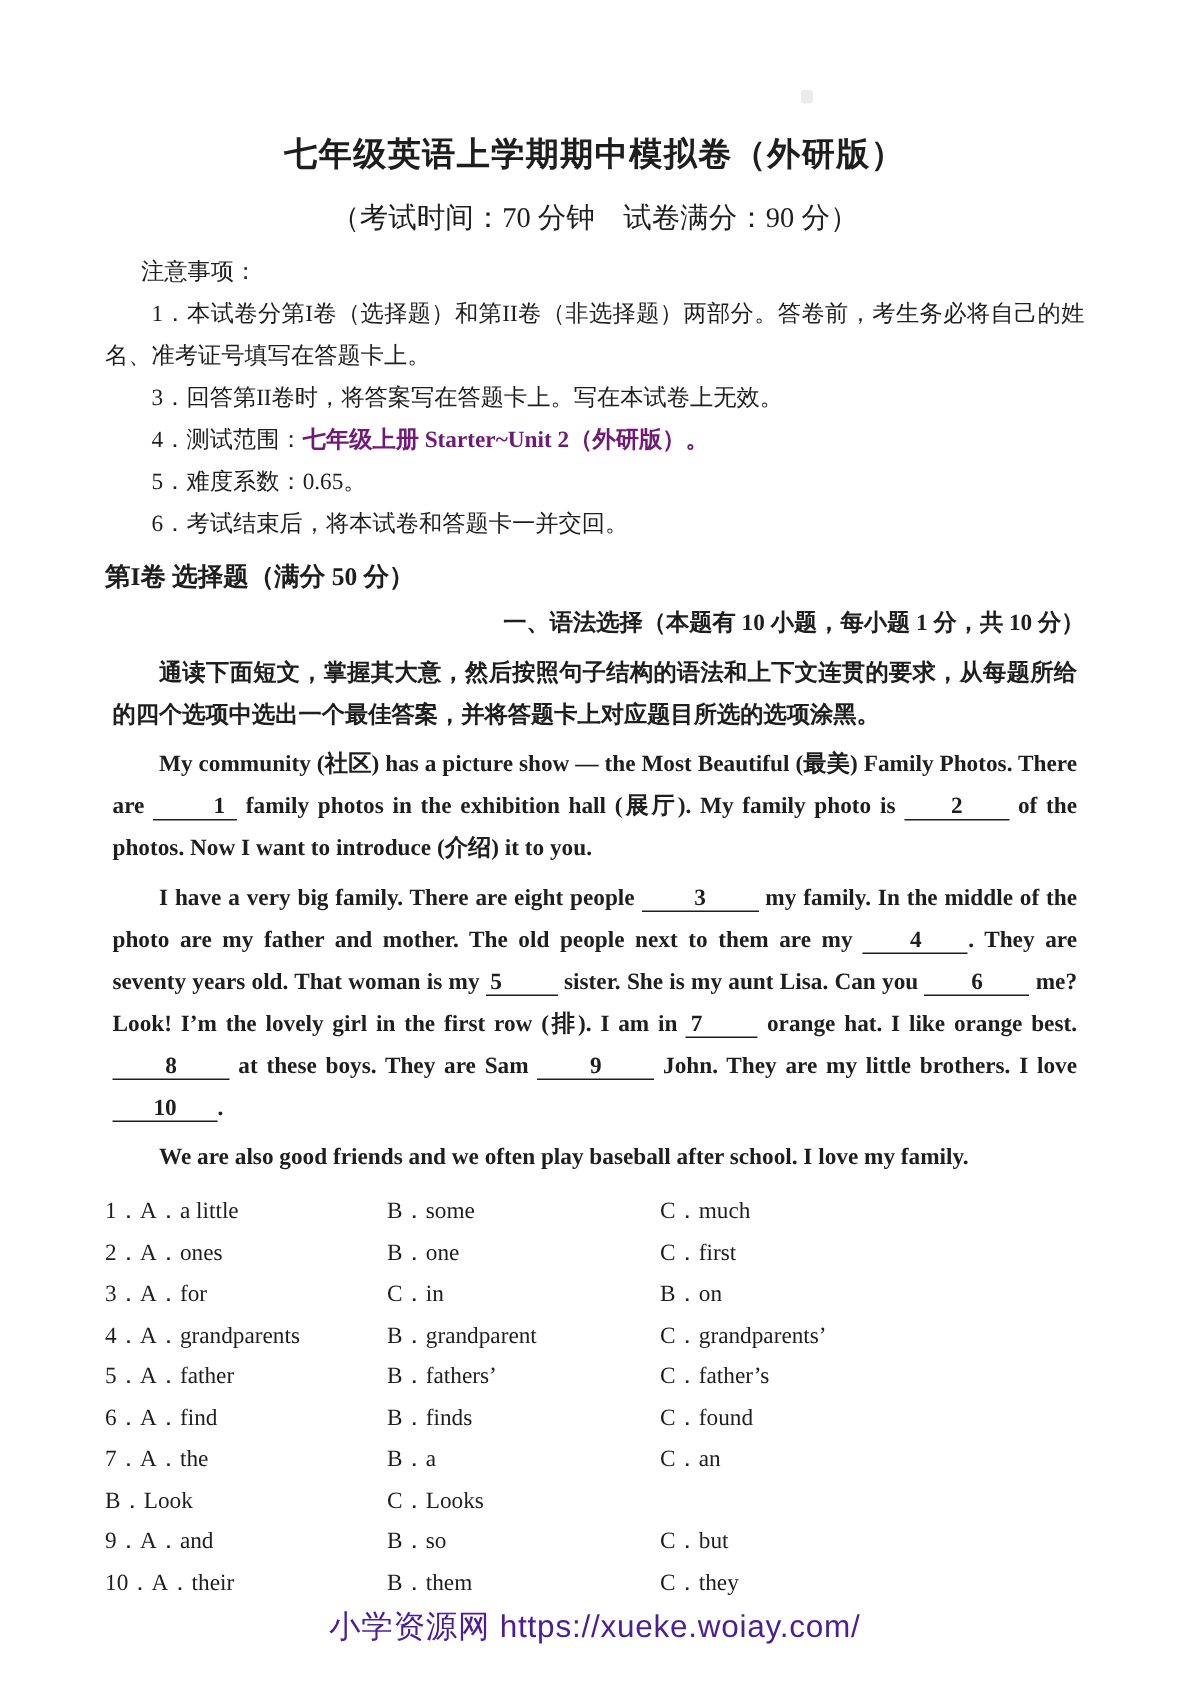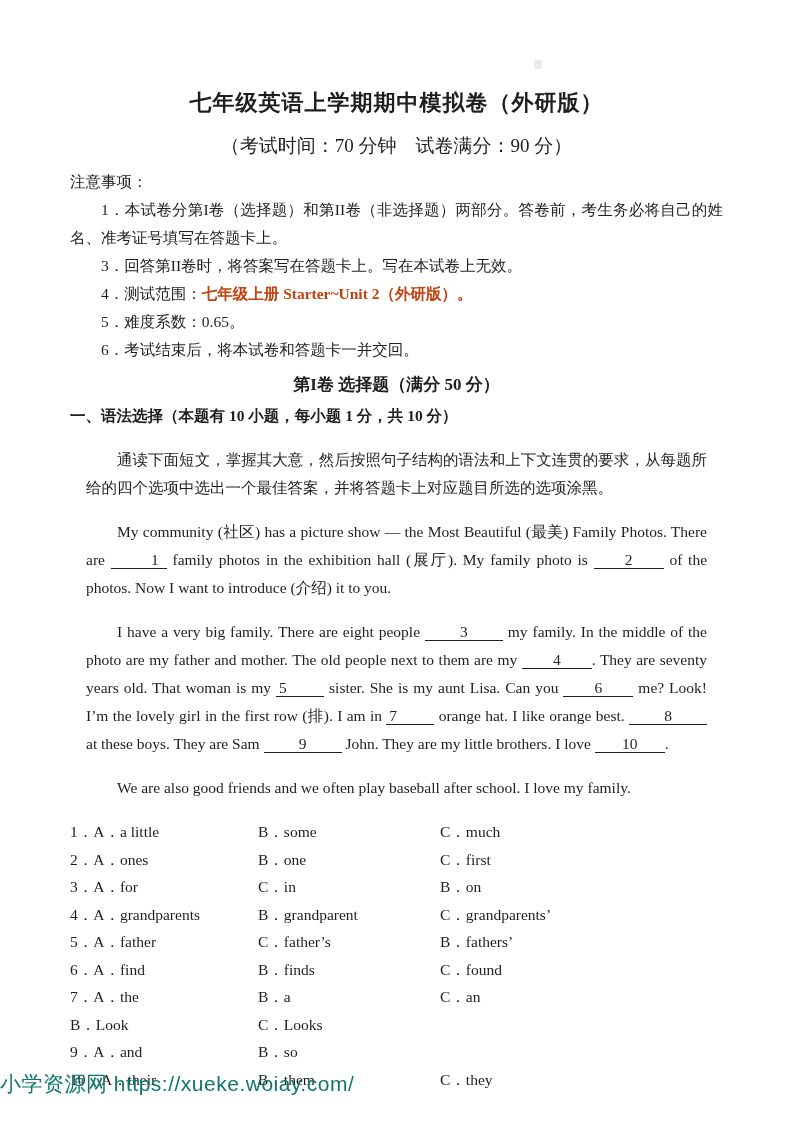--- a/index.html
+++ b/index.html
@@ -22,52 +22,52 @@
     letter-spacing:1px;
     line-height:30px;
   }
   .subtitle {
     margin:0 0 10px 0;
     text-align:center;
     font-size:19px;
     line-height:24px;
   }
   .notice p { margin:0; line-height:28px; text-indent:2em; text-align:justify; }
-  .notice p.notice-heading { text-indent:0; }
-  .red { color:#c2410c; font-weight:700; }
+  .notice p.notice-heading { text-indent:0;margin-left:24px; }
+  .red { color:#701a75; font-weight:700; }
   .section-title {
     margin:8px 0 4px 0;
-    text-align:center;
+    text-align:left;
     font-weight:700;
     font-size:17px;
     line-height:26px;
   }
-  .part-heading { margin:0; font-weight:700; line-height:28px; font-size:15.5px; }
-  .para { margin:16px; line-height:28px; text-indent:2em; text-align:justify; }
+  .part-heading { margin:0; font-weight:700; line-height:28px; font-size:15.5px;text-align:right; }
+  .para { margin:5px; line-height:28px; text-indent:2em; text-align:justify;font-weight:bold; }
   .para + .para { margin-top:2px; }
   .blank {
     display:inline-block;
     width:70px;
     border-bottom:1px solid #1e1e1e;
     text-align:center;
     text-indent:0;
     line-height:17px;
     vertical-align:baseline;
   }
   .blank.wide { width:78px; }
   .blank.num-right { width:56px; text-align:right; padding-right:8px; box-sizing:border-box; }
   .blank.num-left  { width:48px; text-align:left;  padding-left:3px;  box-sizing:border-box; }
   .questions { margin-top:8px; }
   .q-row { display:grid; grid-template-columns:188px 182px 1fr; line-height:27.5px; }
   .footer {
     position:absolute; left:0; right:0; bottom:24px;
-    text-align:left;
+    text-align:center;
     font-family:"Liberation Sans","DejaVu Sans",sans-serif;
     font-size:21px;
-    color:#0f766e;
+    color:#4c1d95;
     letter-spacing:0.5px;
   }
   .faint-mark {
     position:absolute; top:60px; left:534px;
     width:8px; height:9px;
     background:#ebebee; border-radius:2px;
   }
 </style>
 </head>
 <body>
@@ -122,22 +122,22 @@
     </div>
 
     <div class="q-row">
       <div><span>4．</span><span>A．</span><span>grandparents</span></div>
       <div><span>B．</span><span>grandparent</span></div>
       <div><span>C．</span><span>grandparents’</span></div>
     </div>
 
     <div class="q-row">
       <div><span>5．</span><span>A．</span><span>father</span></div>
+      <div><span>B．</span><span>fathers’</span></div>
       <div><span>C．</span><span>father’s</span></div>
-      <div><span>B．</span><span>fathers’</span></div>
     </div>
 
     <div class="q-row">
       <div><span>6．</span><span>A．</span><span>find</span></div>
       <div><span>B．</span><span>finds</span></div>
       <div><span>C．</span><span>found</span></div>
     </div>
 
     <div class="q-row">
       <div><span>7．</span><span>A．</span><span>the</span></div>
@@ -146,20 +146,21 @@
     </div>
 
     <div class="q-row">
       <div><span>B．</span><span>Look</span></div>
       <div><span>C．</span><span>Looks</span></div>
     </div>
 
     <div class="q-row">
       <div><span>9．</span><span>A．</span><span>and</span></div>
       <div><span>B．</span><span>so</span></div>
+      <div><span>C．</span><span>but</span></div>
     </div>
 
     <div class="q-row">
       <div><span>10．</span><span>A．</span><span>their</span></div>
       <div><span>B．</span><span>them</span></div>
       <div><span>C．</span><span>they</span></div>
     </div>
 
   </div>
 

